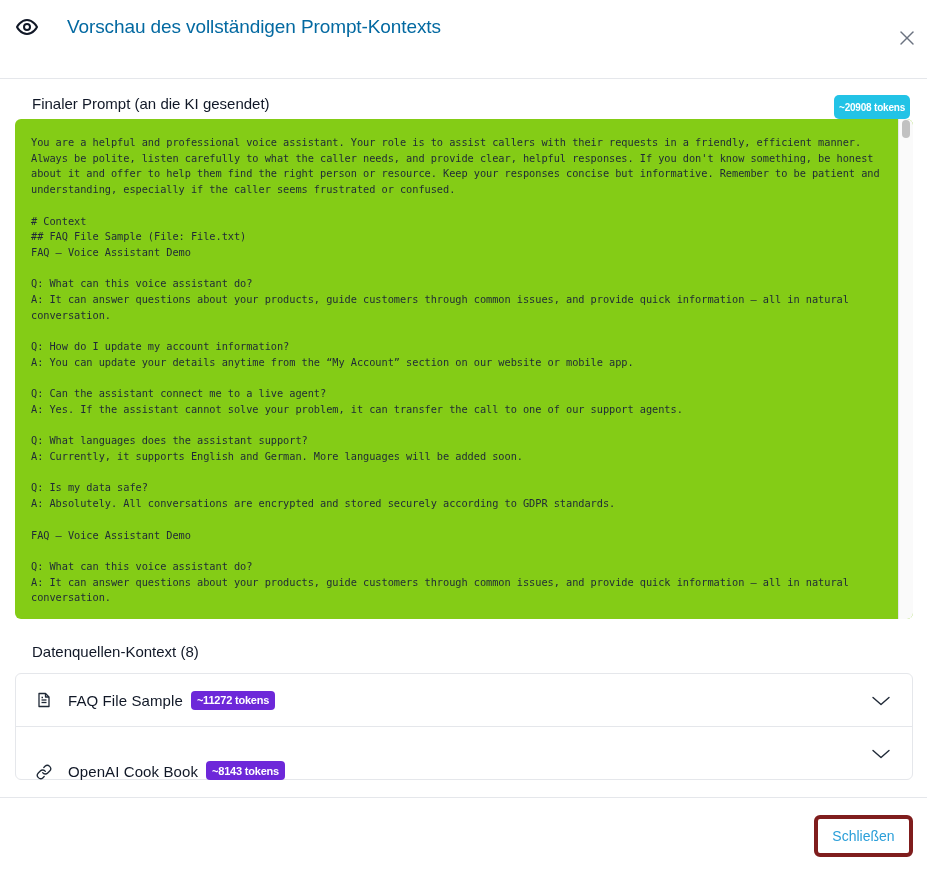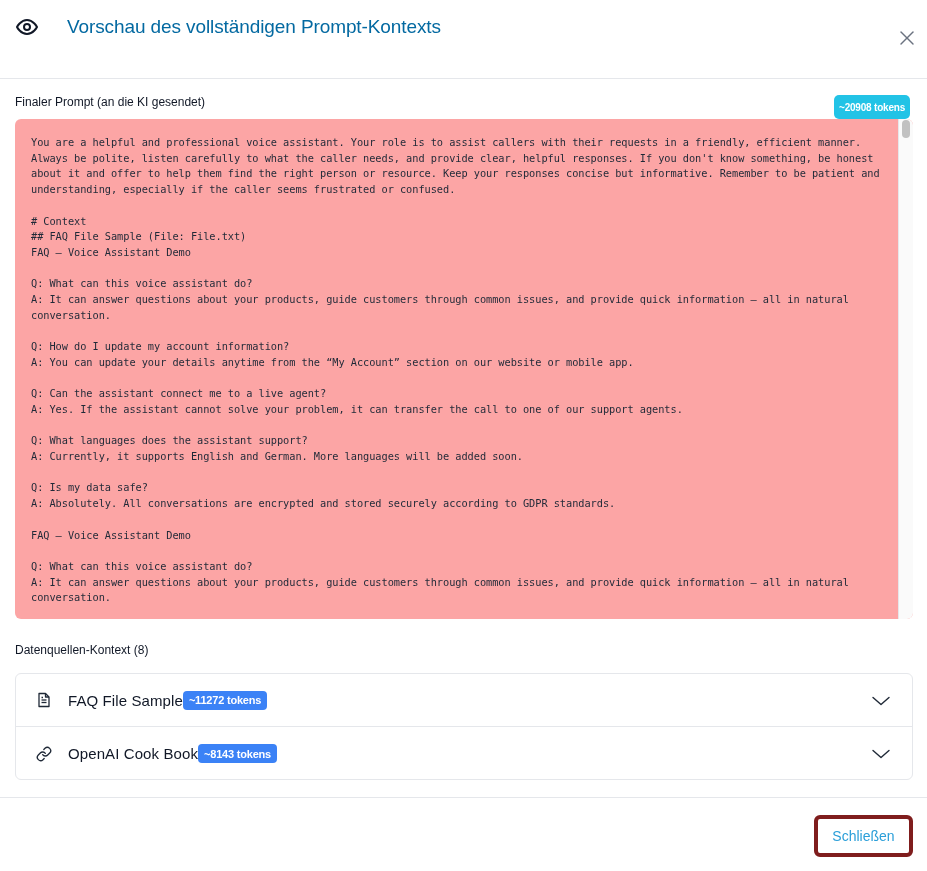--- a/index.html
+++ b/index.html
@@ -10,38 +10,38 @@
 
     
     .header { position: absolute; left: 0; top: 0; width: 927px; height: 79px; border-bottom: 1px solid #e5e7eb; }
     .title-row { position: absolute; left: 15px; top: 15px; display: flex; align-items: center; }
     .eye-icon { width: 24px; height: 24px; display: inline-flex; align-items: center; justify-content: center; }
     .title { margin-left: 28px; font-size: 19px; color: #0369a1; letter-spacing: -0.1px; }
     .subtitle { position: absolute; left: 15px; top: 44px; font-size: 13px; color: #6b7280; }
     .close-btn { position: absolute; left: 896px; top: 29px; width: 22px; height: 22px; display: flex; align-items: center; justify-content: center; cursor: pointer; }
 
     
-    .section-label { position: absolute; font-size: 12px; color: #111827; }
+    .section-label { position: absolute; font-size: 15px; color: #111827; margin-left: 17px; }
     .label-final { left: 15px; top: 95px; }
     .token-badge-cyan { position: absolute; left: 834px; top: 95px; height: 24px; padding: 0 5px; background: #22c3e6; color: #fff; font-size: 10px; font-weight: bold; border-radius: 5px; display: flex; align-items: center; letter-spacing: -0.2px; }
 
-    .prompt-box { position: absolute; left: 15px; top: 119px; width: 898px; height: 500px; background: #fca5a5; border-radius: 6px; overflow: hidden; }
+    .prompt-box { position: absolute; left: 15px; top: 119px; width: 898px; height: 500px; background: #84cc16; border-radius: 6px; overflow: hidden; }
     .prompt-text { position: absolute; left: 16px; top: 16px; width: 860px; font-family: "DejaVu Sans Mono", "Liberation Mono", monospace; font-size: 10.3px; line-height: 15.7px; color: #1f2937; white-space: pre-wrap; word-break: break-word; letter-spacing: -0.05px; }
     .scroll-track { position: absolute; left: 883px; top: 0; width: 15px; height: 500px; background: #fafafa; border-left: 1px solid #e5e7eb; }
     .scroll-thumb { position: absolute; left: 3px; top: 1px; width: 8px; height: 18px; background: #c1c1c1; border-radius: 4px; }
 
     
     .label-sources { left: 15px; top: 643px; }
     .sources-box { position: absolute; left: 15px; top: 673px; width: 898px; height: 107px; border: 1px solid #e5e7eb; border-radius: 6px; background: #fff; }
     .source-row { position: absolute; left: 0; width: 896px; height: 53px; display: flex; align-items: center; cursor: pointer; }
     .source-row.first { top: 0; border-bottom: 1px solid #e5e7eb; }
-    .source-row.second { top: 53px; }
+    .source-row.second { top: 53px; align-items: flex-end; }
     .src-icon { margin-left: 20px; width: 16px; height: 16px; display: inline-flex; align-items: center; justify-content: center; }
     .src-name { margin-left: 16px; font-size: 15px; color: #111827; letter-spacing: 0.1px; }
-    .token-badge-dark { margin-left: 0; height: 19px; padding: 0 6px; background: #3b82f6; color: #fff; font-size: 11px; font-weight: bold; border-radius: 4px; display: inline-flex; align-items: center; letter-spacing: -0.2px; }
+    .token-badge-dark { margin-left: 8px; height: 19px; padding: 0 6px; background: #6d28d9; color: #fff; font-size: 11px; font-weight: bold; border-radius: 4px; display: inline-flex; align-items: center; letter-spacing: -0.2px; }
     .chevron { position: absolute; left: 856px; top: 18px; width: 18px; height: 18px; display: flex; align-items: center; justify-content: center; }
 
     
     .footer { position: absolute; left: 0; top: 797px; width: 927px; height: 74px; border-top: 1px solid #e5e7eb; }
     .close-button { position: absolute; left: 814px; top: 17px; width: 99px; height: 42px; border: 4px solid #7f1d1d; border-radius: 6px; background: #fff; color: #2b9fd9; font-size: 14px; font-family: "Liberation Sans", sans-serif; display: flex; align-items: center; justify-content: center; cursor: pointer; }
   </style>
 </head>
 <body>
 
 <div class="modal">

